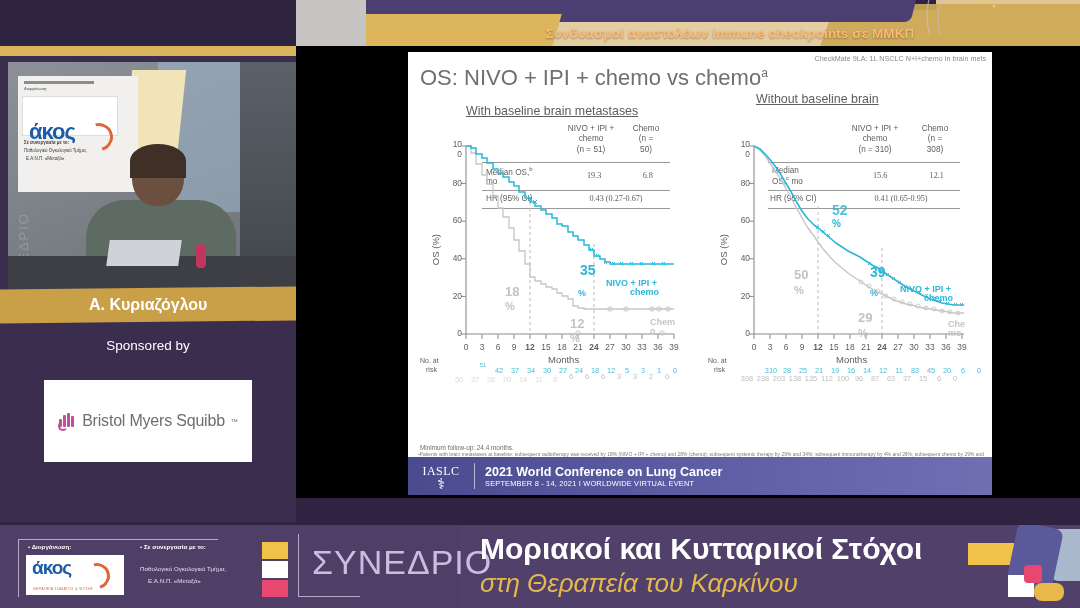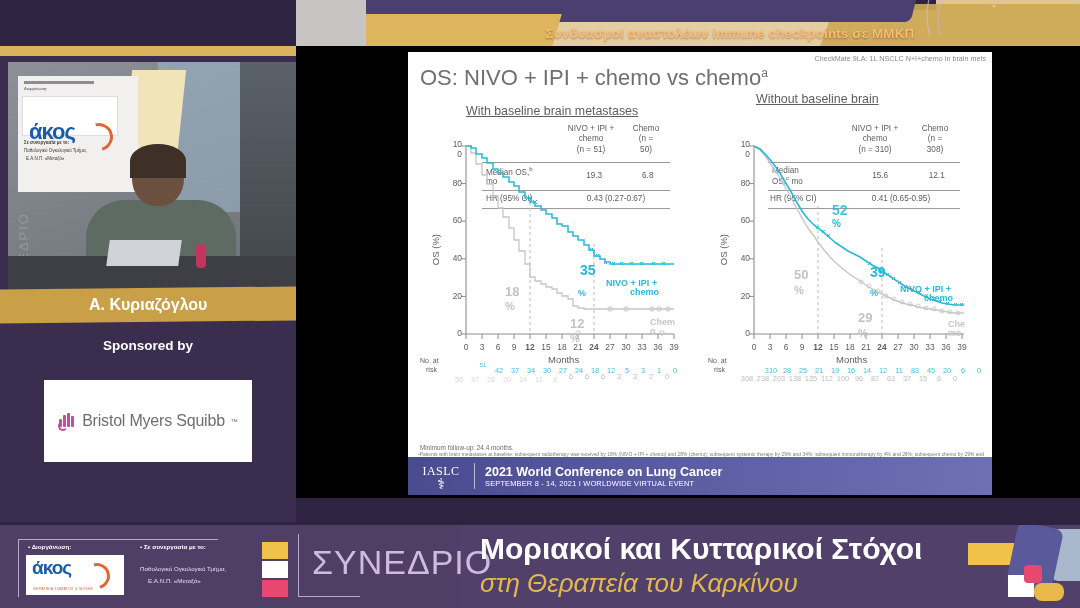--- a/index.html
+++ b/index.html
@@ -89,21 +89,21 @@
 
   .speaker-bar{
     position:absolute; left:0px; top:288px; width:296px; height:34px;
     background:#c99f48; display:flex; align-items:center; justify-content:center;
     transform: skewY(-0.6deg);
   }
   .speaker-bar span{ color:#fff; font-size:16px; font-weight:700; transform: skewY(0.6deg);}
 
   .sponsored-lbl{
     position:absolute; left:0; top:338px; width:296px; text-align:center;
-    color:#ffffff; font-size:13.5px; font-weight:700;
+    color:#ffffff; font-size:13.5px; font-weight:400;
   }
   .sponsor-card{
     position:absolute; left:44px; top:380px; width:208px; height:82px;
     background:#ffffff; display:flex; align-items:center; justify-content:center; gap:6px;
   }
   .bms-mark{ width:18px; height:20px; position:relative; }
   .bms-mark i{ position:absolute; bottom:4px; width:2.6px; background:#be4f9b; border-radius:1px;}
   .bms-mark i:nth-child(1){ left:1px; height:8px;}
   .bms-mark i:nth-child(2){ left:5px; height:12px;}
   .bms-mark i:nth-child(3){ left:9px; height:14px;}
@@ -121,21 +121,21 @@
   .slide-title sup{ font-size:12px;}
 
   .panel-head{ position:absolute; font-size:12.4px; color:#5d5d5d; text-decoration:underline; white-space:nowrap;}
   .ph-left{ left:58px; top:52px; }
   .ph-right{ left:348px; top:40px; }
 
   .hdr-row{ position:absolute; font-size:8.2px; color:#5d5d5d; text-align:center; line-height:1.25;}
   .tbl{ position:absolute; font-size:8.2px; color:#5d5d5d;}
   .tbl table{ border-collapse:collapse;}
   .tbl td{ padding:1px 2px; vertical-align:top;}
-  .tbl .num{ text-align:center; }
+  .tbl .num{ text-align:center;font-family:Liberation Serif, serif; }
 
   
   .axis-label-y{ position:absolute; font-size:9.5px; color:#5d5d5d;
      writing-mode:vertical-rl; transform:rotate(180deg); }
   .axis-label-x{ position:absolute; font-size:9.5px; color:#5d5d5d;}
   .tick{ position:absolute; font-size:8.4px; color:#5d5d5d; text-align:center; width:14px;}
   .tick.b{ font-weight:700;}
   .ytick{ position:absolute; font-size:8.4px; color:#5d5d5d; text-align:right; width:18px;}
 
   .risk-lbl{ position:absolute; font-size:7px; color:#5d5d5d; }

